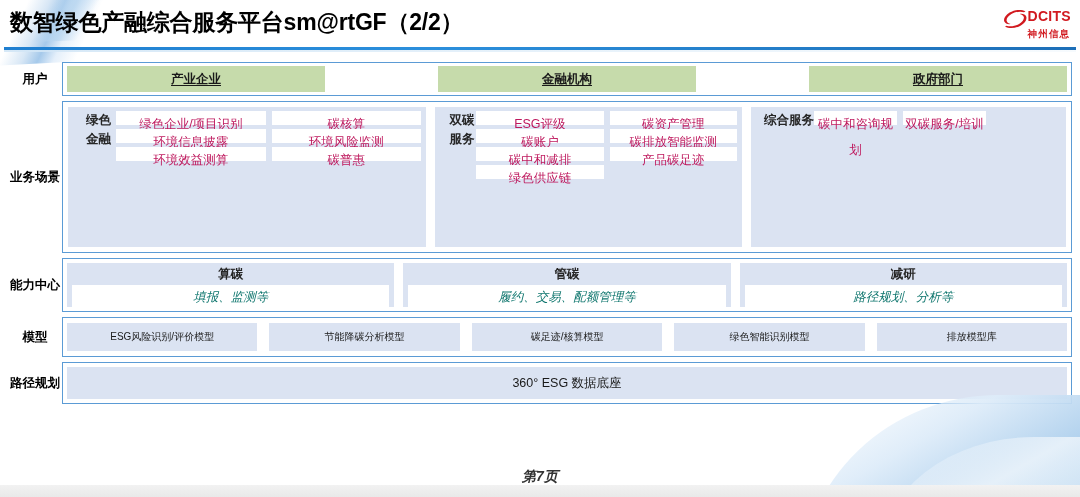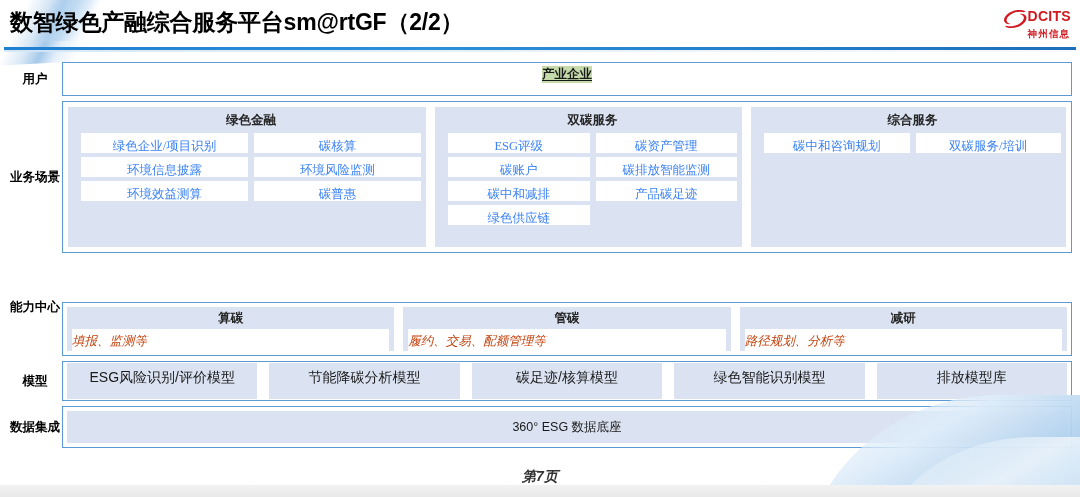--- a/index.html
+++ b/index.html
@@ -99,69 +99,69 @@
   }
   .row-body {
     flex: 1 1 auto;
     border: 1.6px solid #5b9bd5;
     background: #ffffff;
     padding: 4px;
     display: flex; gap: 8px;
   }
 
   
-  .row-user .row-body { height: 34px; align-items: center; padding: 3px 4px; flex-direction: column; }
+  .row-user .row-body { height: 34px; align-items: center; padding: 3px 4px; }
   .user-chip {
     flex: 1 1 0;
     background: #c6dbab;
     height: 26px;
     display: flex; align-items: center; justify-content: center;
     font-size: 12.5px; font-weight: bold; color: #1a1a1a;
     text-decoration: underline;
     text-underline-offset: 2px;
   }
   .user-gap { flex: 0 0 97px; }
 
   
   .row-scn .row-body { height: 152px; padding: 5px; gap: 9px; }
   .scn-col {
     flex: 1 1 0;
     background: #dbe3f2;
     padding: 4px 5px 5px 13px;
-    display: flex; flex-direction: column; font-family: Liberation Serif, serif;
+    display: flex; flex-direction: row;
   }
   .scn-col.c1 { flex: 0 0 358px; }
   .scn-col.c2 { flex: 0 0 307px; }
   .scn-col.c3 { flex: 1 1 auto; }
   .scn-title {
     text-align: center; font-size: 12.5px; font-weight: bold; color: #262626;
     height: 19px; line-height: 19px; margin-bottom: 3px;
   }
   .scn-cells { display: flex; flex-wrap: wrap; gap: 4px 6px; align-content: flex-start; }
   .scn-cell {
     background: #ffffff;
-    height: 20px; line-height: 26px;
-    text-align: center; font-size: 12.5px; color: #3b82f6;
+    height: 14px; line-height: 26px;
+    text-align: center; font-size: 12.5px; color: #be185d;
     flex: 0 0 calc(50% - 3px);
   }
 
   
-  .row-cap .row-body { height: 54px; padding: 4px; gap: 9px; margin-top: 44px; }
+  .row-cap .row-body { height: 54px; padding: 4px; gap: 9px; }
   .cap-col { flex: 1 1 0; background: #dbe3f2; padding: 3px 5px 4px 5px; }
   .cap-title { text-align:center; font-size: 12.5px; font-weight: bold; color: #262626; height: 17px; line-height: 17px; }
   .cap-sub {
-    background:#fff; height: 24px; line-height: 24px; text-align:left;
-    font-size: 12.5px; font-style: italic; color:#c2410c; margin-top: 2px;
+    background:#fff; height: 24px; line-height: 24px; text-align:center;
+    font-size: 12.5px; font-style: italic; color:#0f766e; margin-top: 2px;
   }
 
   
   .row-mdl .row-body { height: 40px; align-items: center; padding: 4px; gap: 12px; }
   .mdl-chip {
-    flex: 1 1 0; background: #dbe3f2; height: 36px; line-height: 28px;
-    text-align: center; font-size: 14px; color: #1a1a1a;
+    flex: 1 1 0; background: #dbe3f2; height: 28px; line-height: 28px;
+    text-align: center; font-size: 10px; color: #1a1a1a;
   }
 
   
   .row-dat .row-body { height: 42px; align-items: center; padding: 4px; }
   .dat-chip {
     flex: 1 1 auto; background: #dbe3f2; height: 32px; line-height: 32px;
     text-align: center; font-size: 12.5px; color: #1a1a1a;
   }
 
   
@@ -270,21 +270,21 @@
       <div class="row-body">
         <div class="mdl-chip">ESG风险识别/评价模型</div>
         <div class="mdl-chip">节能降碳分析模型</div>
         <div class="mdl-chip">碳足迹/核算模型</div>
         <div class="mdl-chip">绿色智能识别模型</div>
         <div class="mdl-chip">排放模型库</div>
       </div>
     </div>
 
     <div class="row row-dat">
-      <div class="row-label">数据集成</div>
+      <div class="row-label">路径规划</div>
       <div class="row-body">
         <div class="dat-chip">360° ESG 数据底座</div>
       </div>
     </div>
 
   </div>
 
   <div class="footer">第7页</div>
 
   <div class="swoosh-br"></div>

